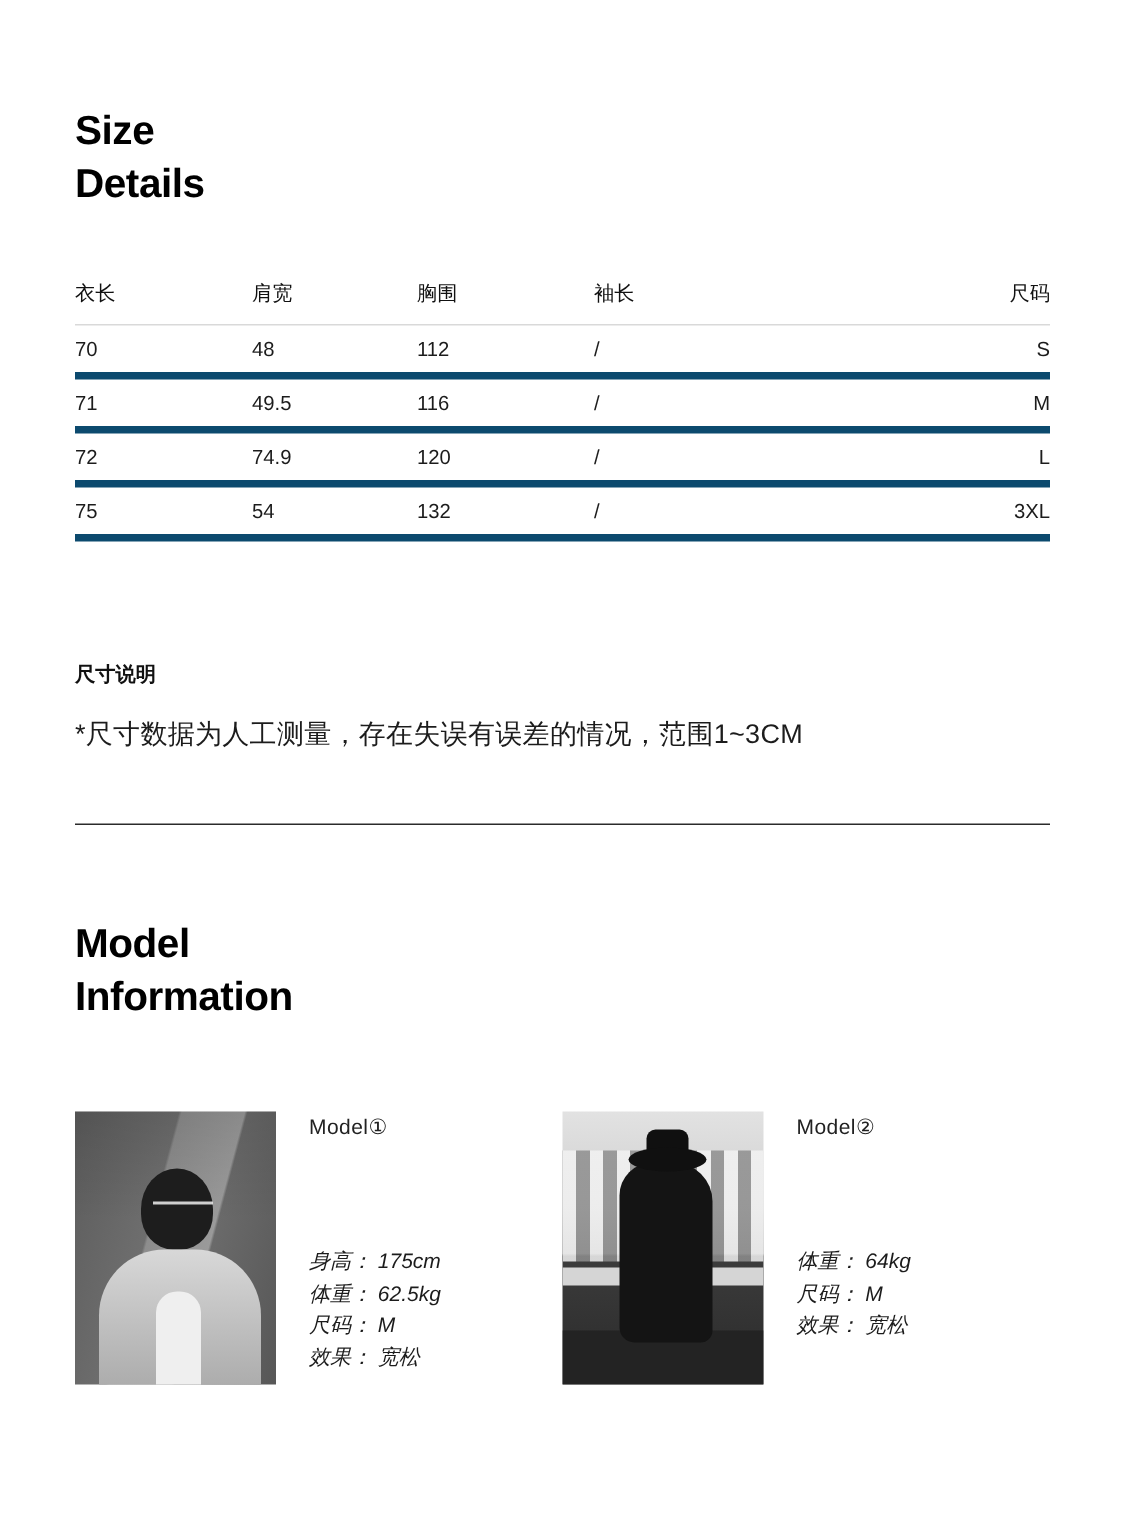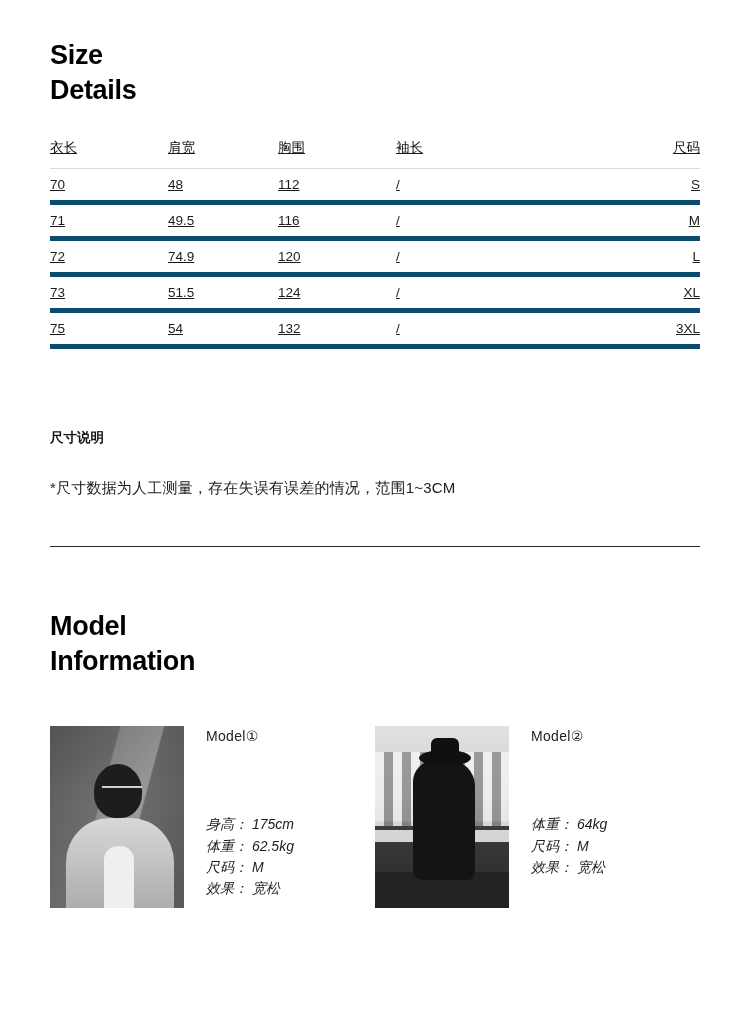--- a/index.html
+++ b/index.html
@@ -20,30 +20,29 @@
 
   
   .section-title {
     font-size: 27px;
     font-weight: bold;
     line-height: 1.28;
     letter-spacing: -0.3px;
     color: #000;
     white-space: pre-line;
   }
-  #size-title { padding-top: 38px; }
+  #size-title { padding-top: 38px; margin-top: 32px; }
 
   
   .size-table {
-    margin-top: 32px;
+    margin-top: 48px;
     width: 650px;
     border-collapse: collapse;
     font-size: 13.5px;
     color: #1c1c1c;
-    text-decoration: underline;
   }
   .size-table th {
     font-weight: normal;
     text-align: left;
     padding: 0 0 11px 0;
     font-size: 13.5px;
     color: #111;
   }
   .size-table thead tr {
     border-bottom: 1px solid #d9d9d9;
@@ -65,37 +64,37 @@
   .size-table th.col-4, .size-table td.col-4 { text-align: right; }
 
   
   .note-title {
     margin-top: 80px;
     font-size: 13.5px;
     font-weight: bold;
     color: #111;
   }
   .note-text {
-    margin-top: 32px;
-    font-size: 15px;
+    margin-top: 18px;
+    font-size: 18px;
     color: #1c1c1c;
     letter-spacing: 0.2px;
   }
   .divider {
     margin-top: 48px;
     width: 650px;
     height: 1px;
     background: #2b2b2b;
   }
 
   
   #model-title { margin-top: 62px; }
 
   .models {
-    margin-top: 48px;
+    margin-top: 60px;
     display: flex;
     width: 650px;
     justify-content: flex-end;
   }
   .model-block {
     display: flex;
     width: 325px;
   }
   .model-photo {
     width: 134px;
@@ -244,27 +243,20 @@
         <td class="col-2">116</td>
         <td class="col-3">/</td>
         <td class="col-4">M</td>
       </tr>
       <tr>
         <td class="col-0">72</td>
         <td class="col-1">74.9</td>
         <td class="col-2">120</td>
         <td class="col-3">/</td>
         <td class="col-4">L</td>
-      </tr>
-      <tr>
-        <td class="col-0">73</td>
-        <td class="col-1">51.5</td>
-        <td class="col-2">124</td>
-        <td class="col-3">/</td>
-        <td class="col-4">XL</td>
       </tr>
       <tr>
         <td class="col-0">75</td>
         <td class="col-1">54</td>
         <td class="col-2">132</td>
         <td class="col-3">/</td>
         <td class="col-4">3XL</td>
       </tr>
     </tbody>
   </table>

